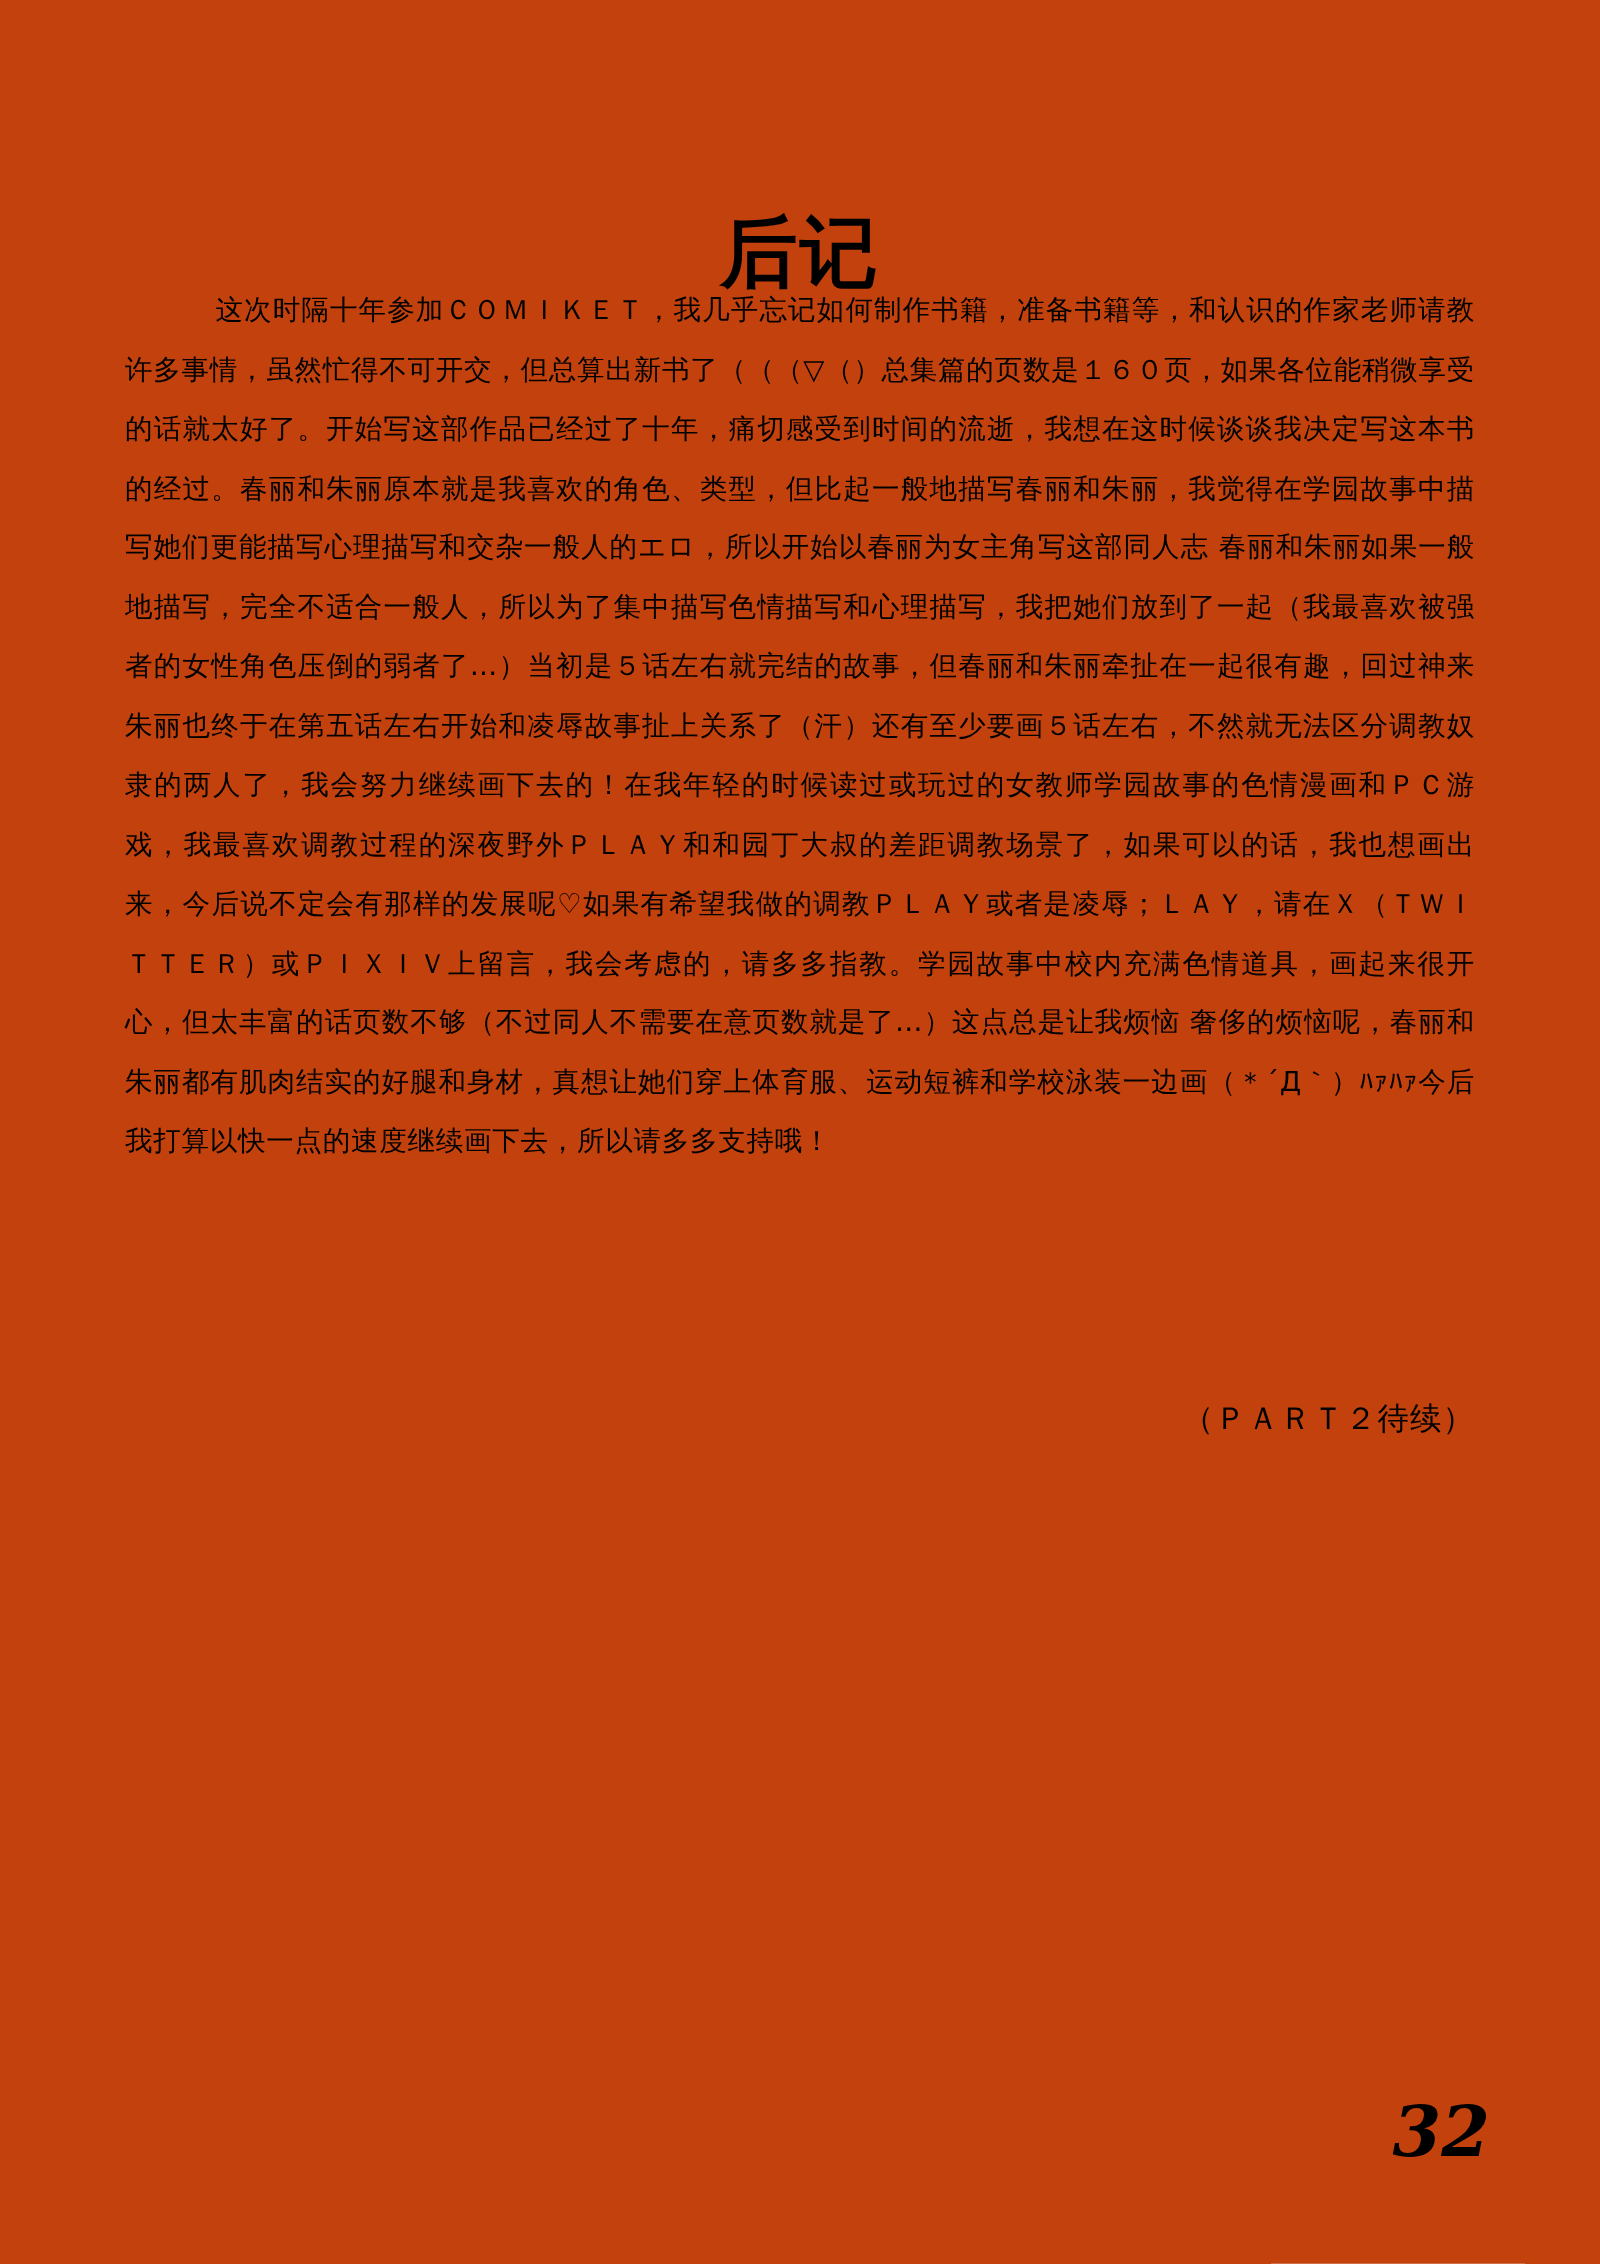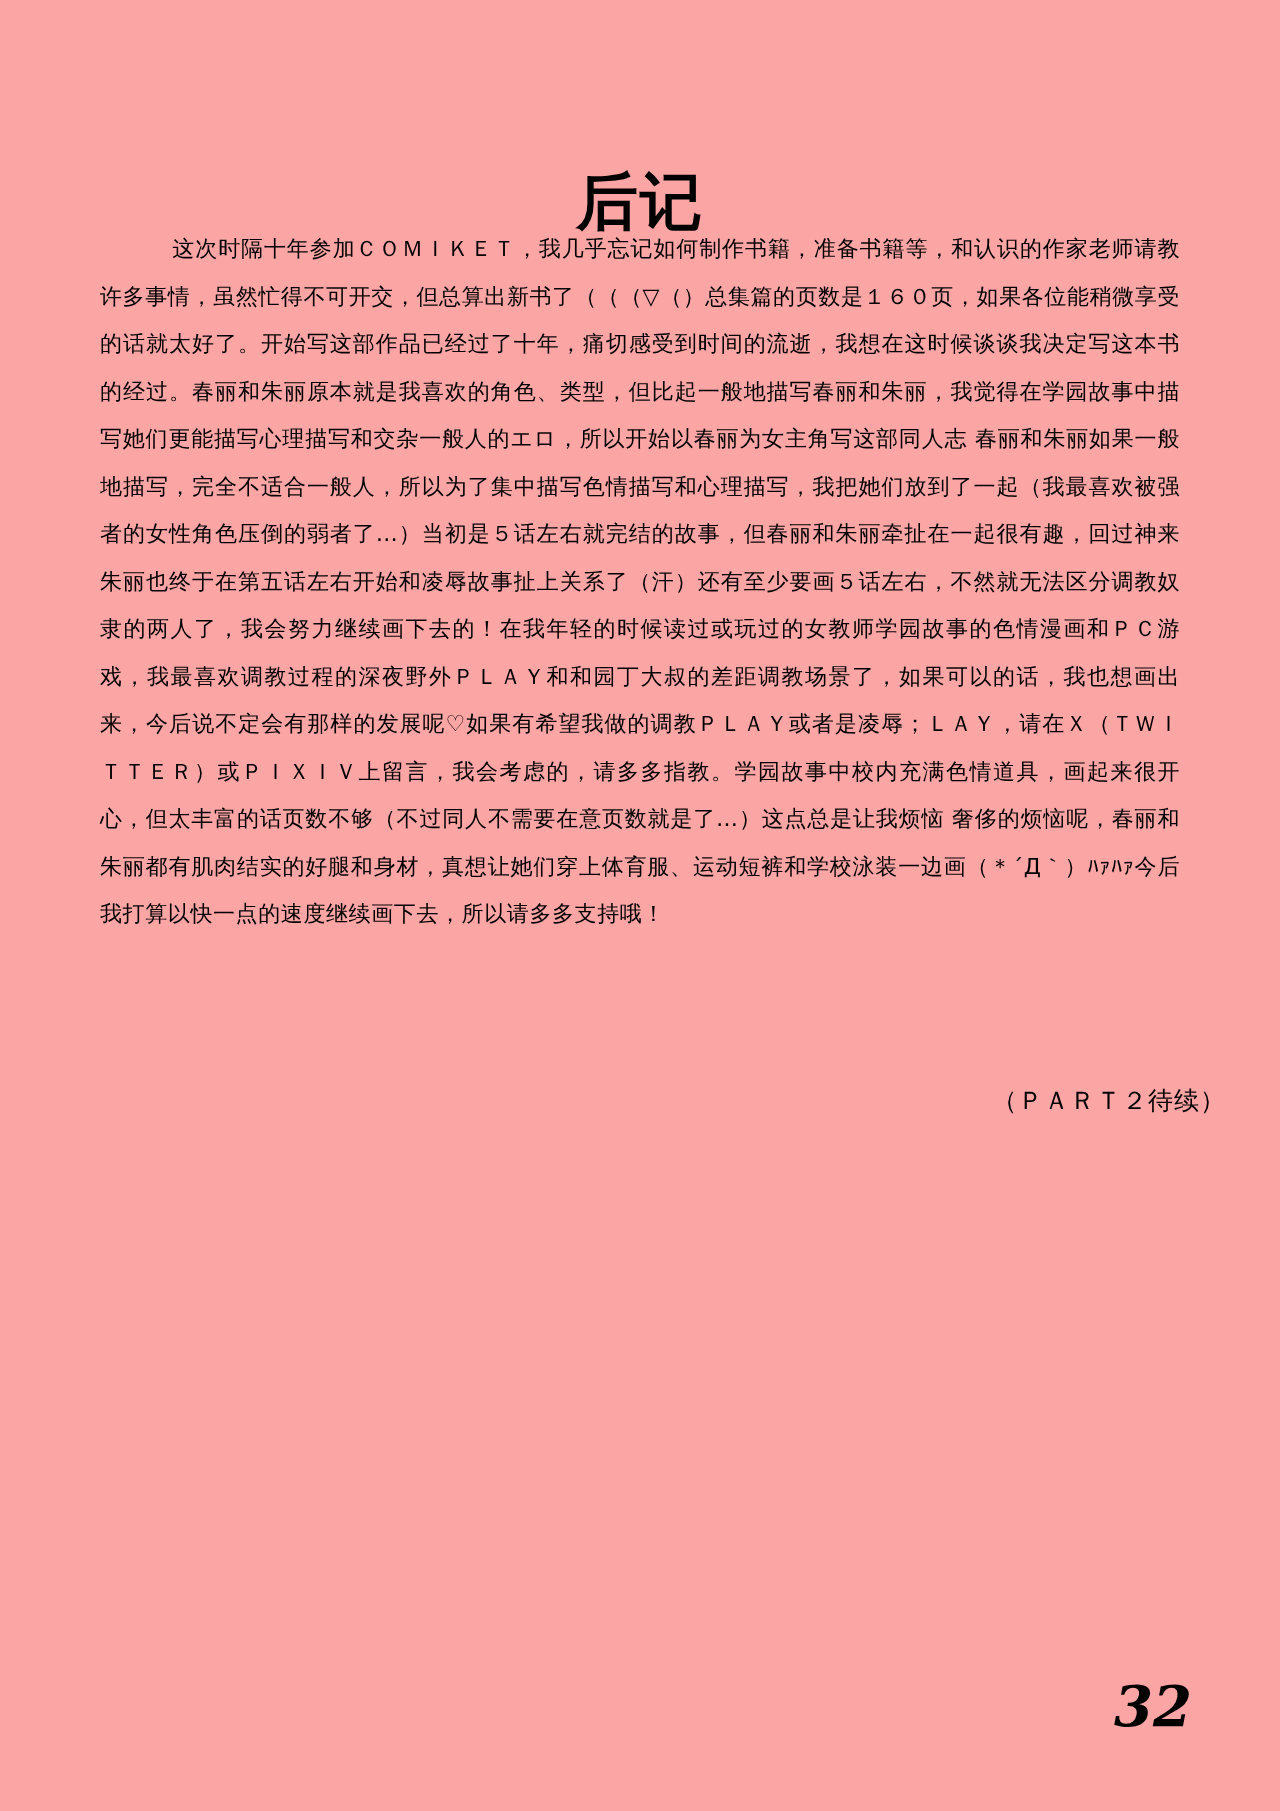--- a/index.html
+++ b/index.html
@@ -11,21 +11,21 @@
     width: 1280px;
     height: 1811px;
     position: relative;
     font-family: "DejaVu Sans", "Liberation Sans", sans-serif;
     color: #000000;
     overflow: hidden;
   }
   .page {
     position: absolute;
     inset: 0;
-    background: #fca5a5;
+    background: #c2410c;
   }
   .title {
     position: absolute;
     top: 118px;
     left: 0;
     width: 100%;
     text-align: center;
     font-size: 62px;
     font-weight: bold;
     letter-spacing: 2px;
@@ -43,27 +43,26 @@
     letter-spacing: 0.6px;
     white-space: pre-wrap;
     word-break: break-all;
   }
   .body-text .indent {
     display: inline-block;
     width: 72px;
   }
   .part-note {
     position: absolute;
-    top: 1084px;
+    top: 1118px;
     left: 0;
     width: 1180px;
     text-align: right;
     font-size: 25px;
     letter-spacing: 1px;
-    padding-left: 46px;
   }
   .page-number {
     position: absolute;
     bottom: 72px;
     right: 88px;
     font-size: 56px;
     font-style: italic;
     font-weight: bold;
     font-family: "DejaVu Serif", "Liberation Serif", serif;
   }

